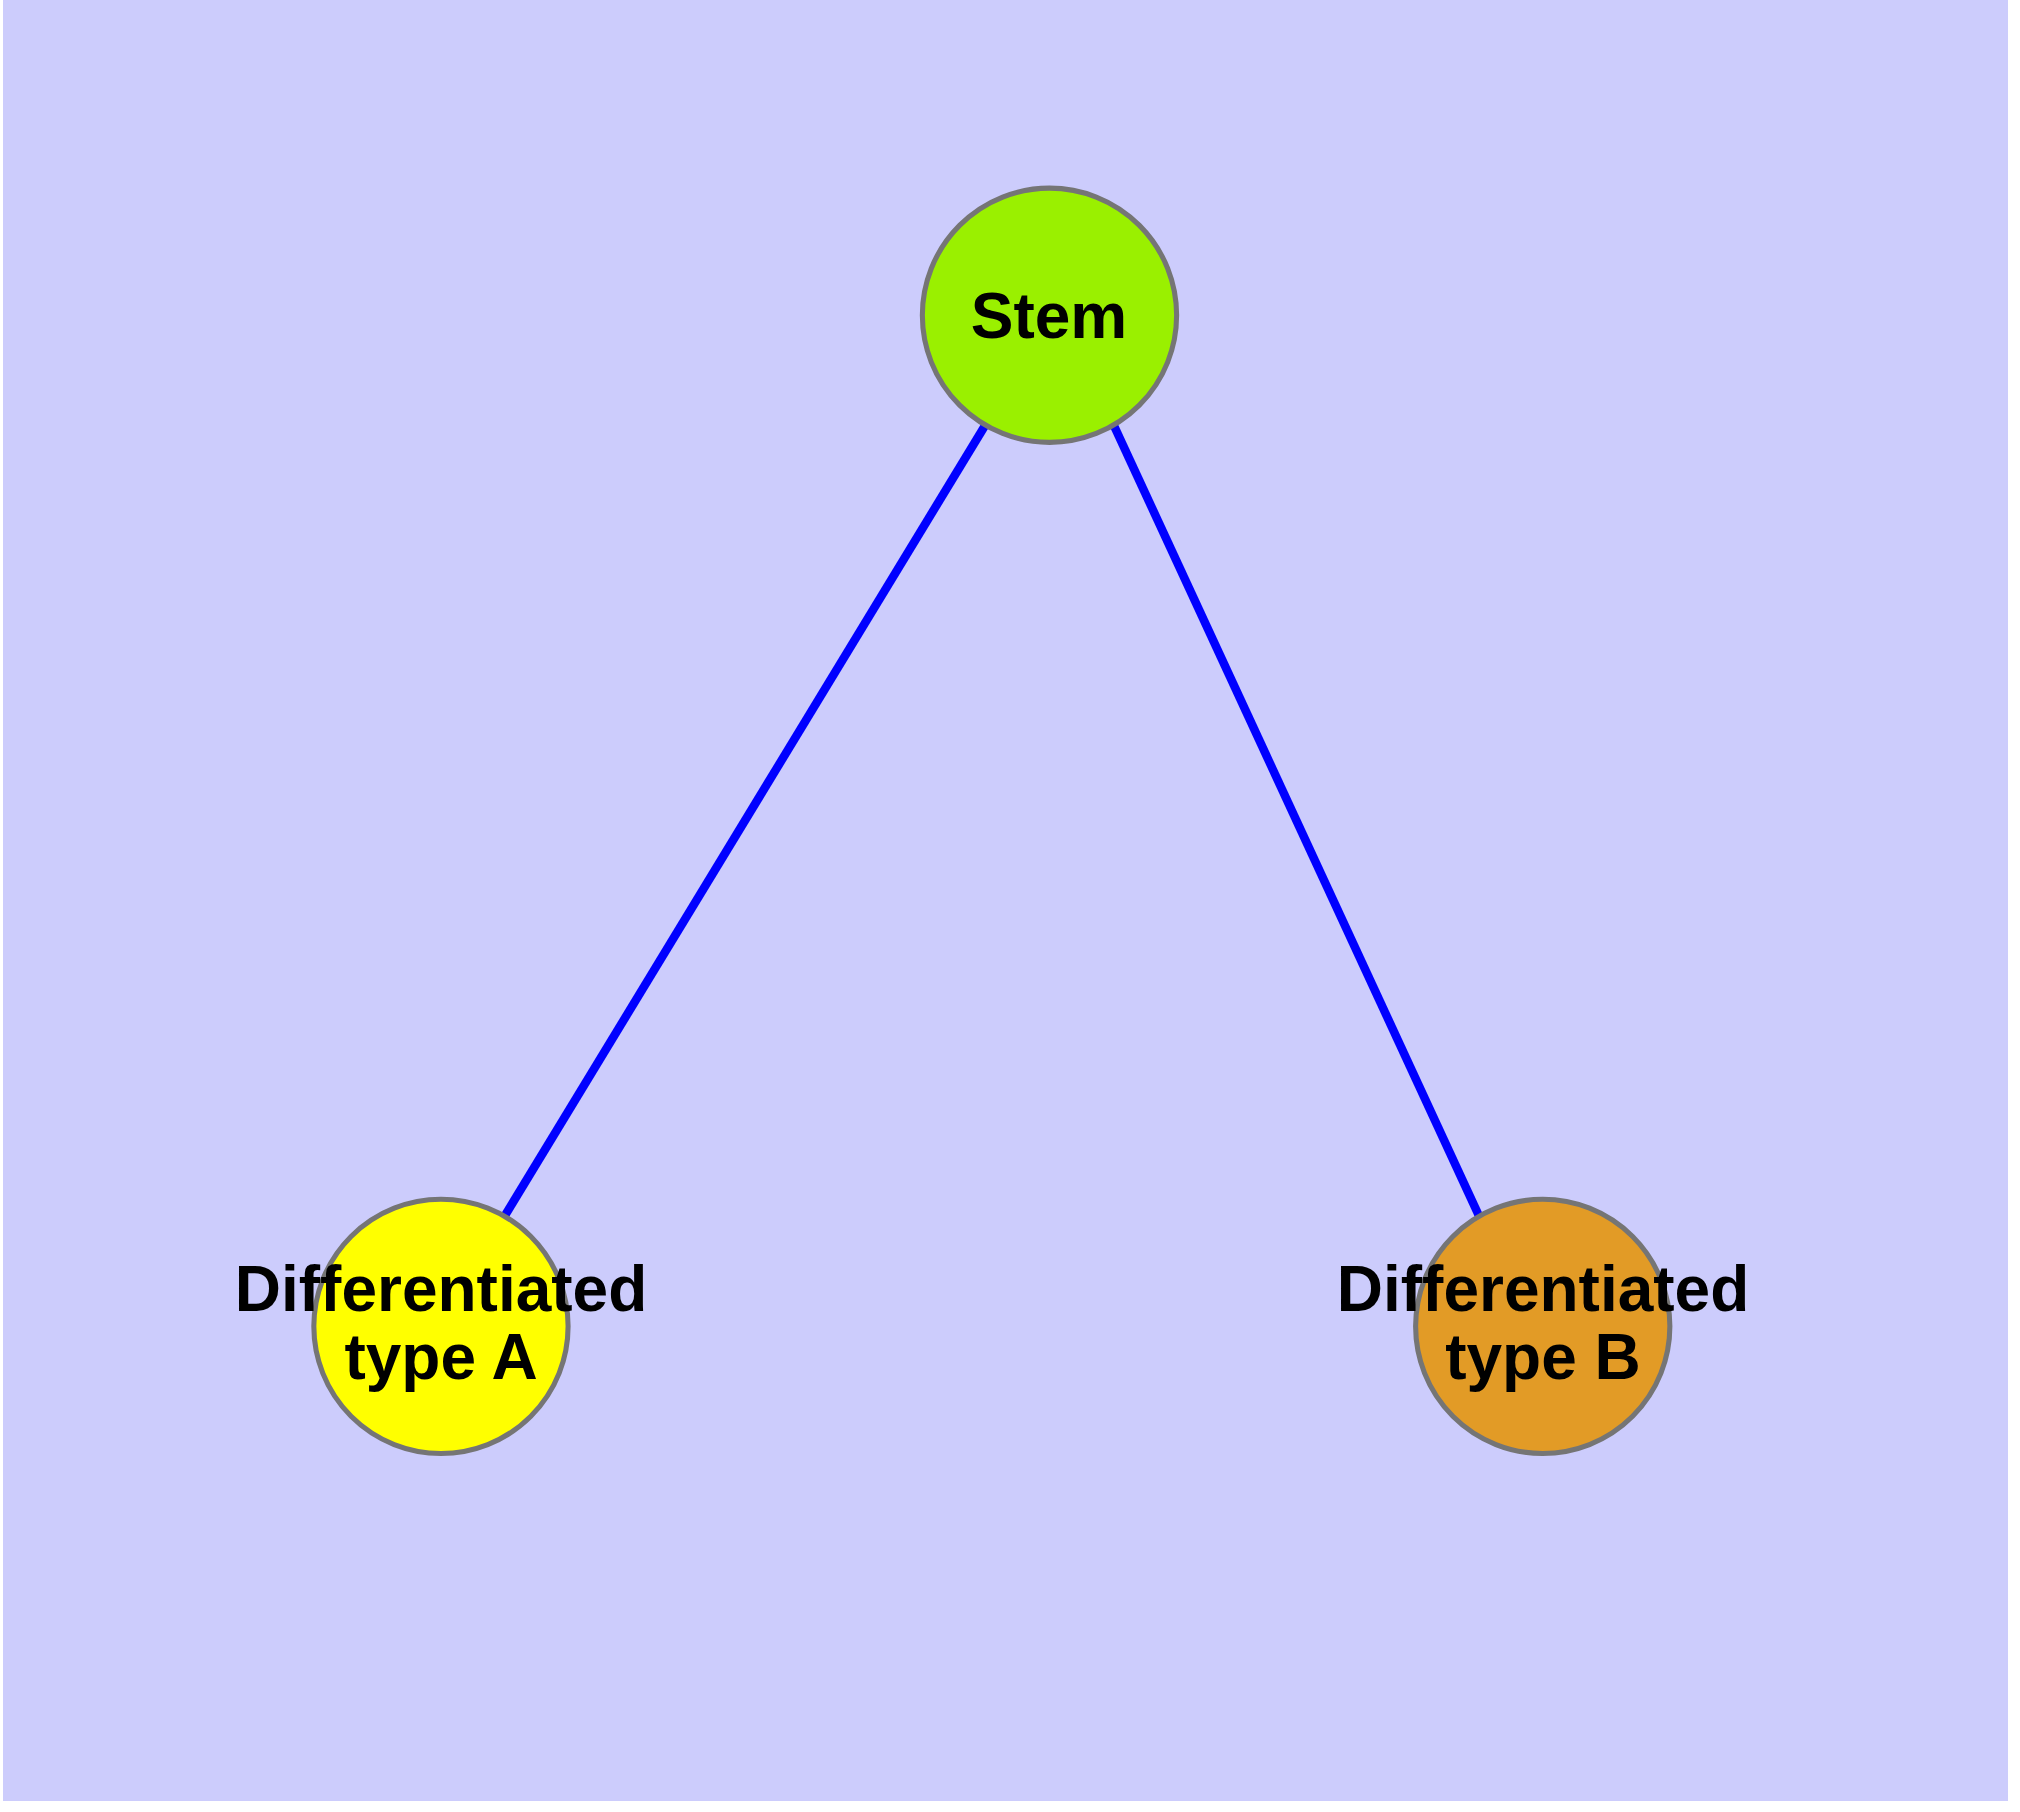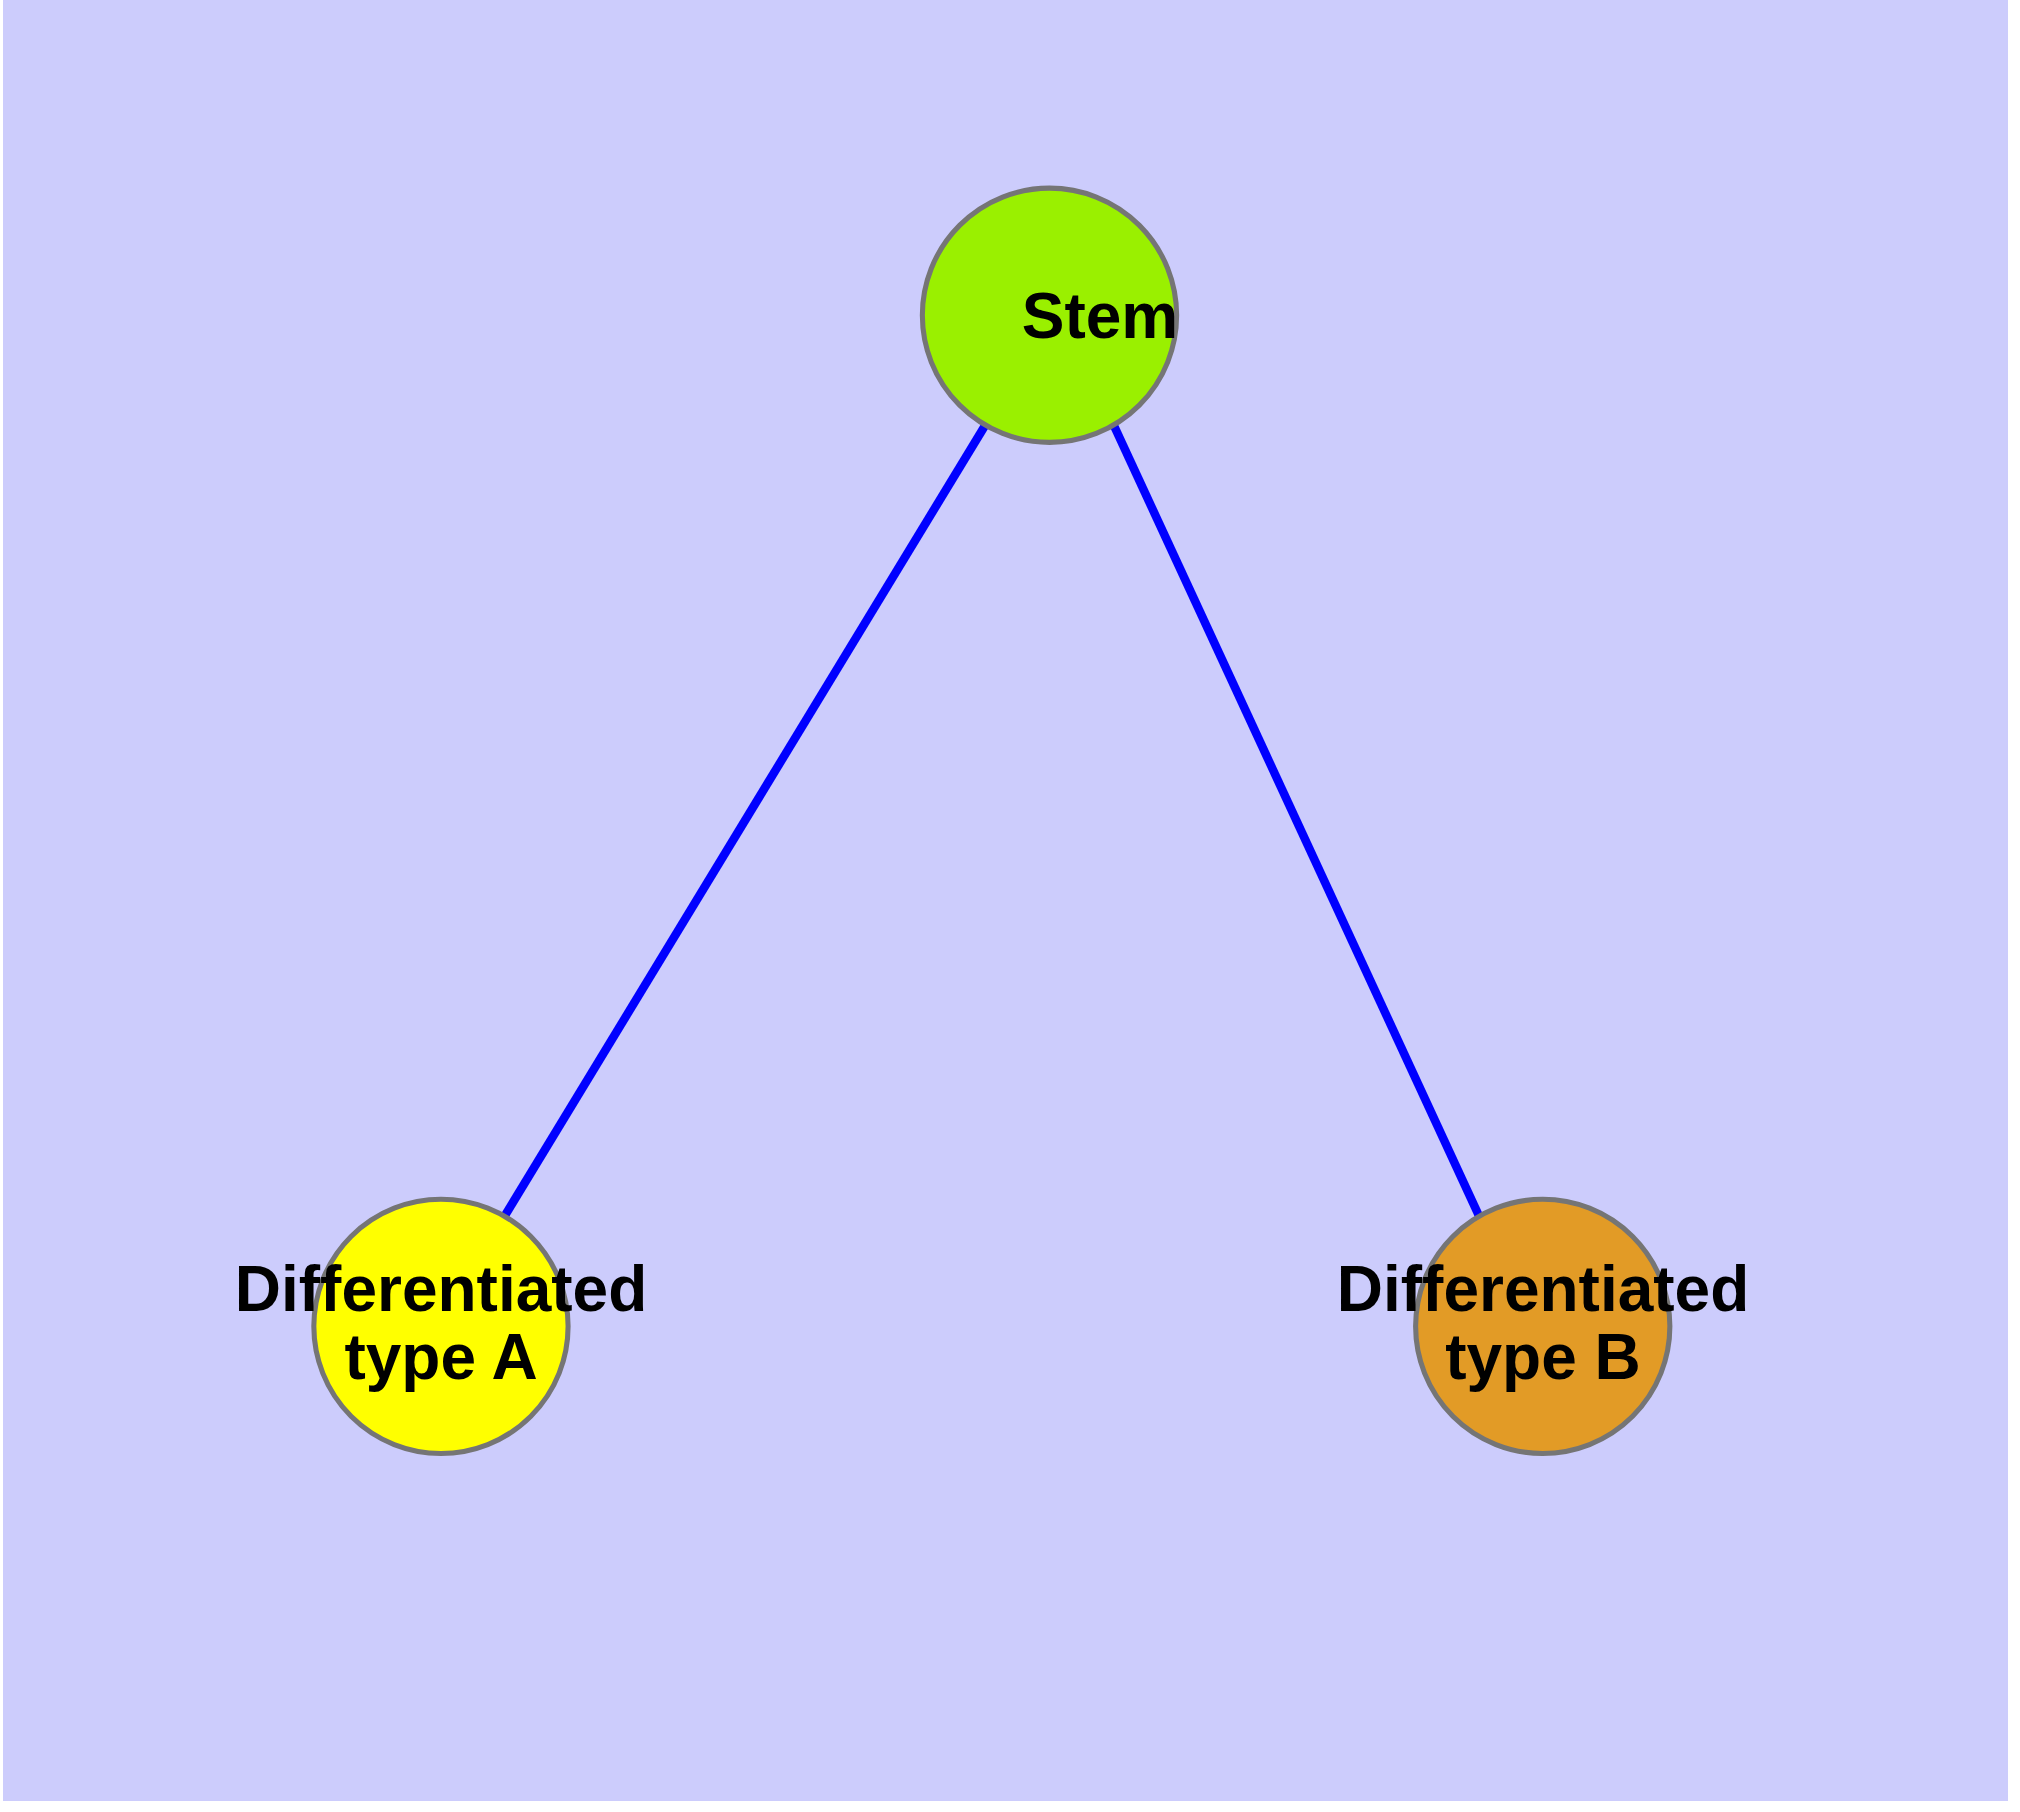--- a/index.html
+++ b/index.html
@@ -41,21 +41,21 @@
     color: #000000;
     font-family: "Liberation Sans", sans-serif;
     font-weight: bold;
     line-height: 1.06;
     white-space: pre;
     pointer-events: none;
     transform: translate(-50%, -50%);
   }
   #label-stem {
     font-size: 64px;
-    left: 1100px;
+    left: 1049px;
     top: 317px;
   }
   #label-diff-a {
     font-size: 64px;
     left: 441px;
     top: 1324px;
   }
   #label-diff-b {
     font-size: 64px;
     left: 1543px;

